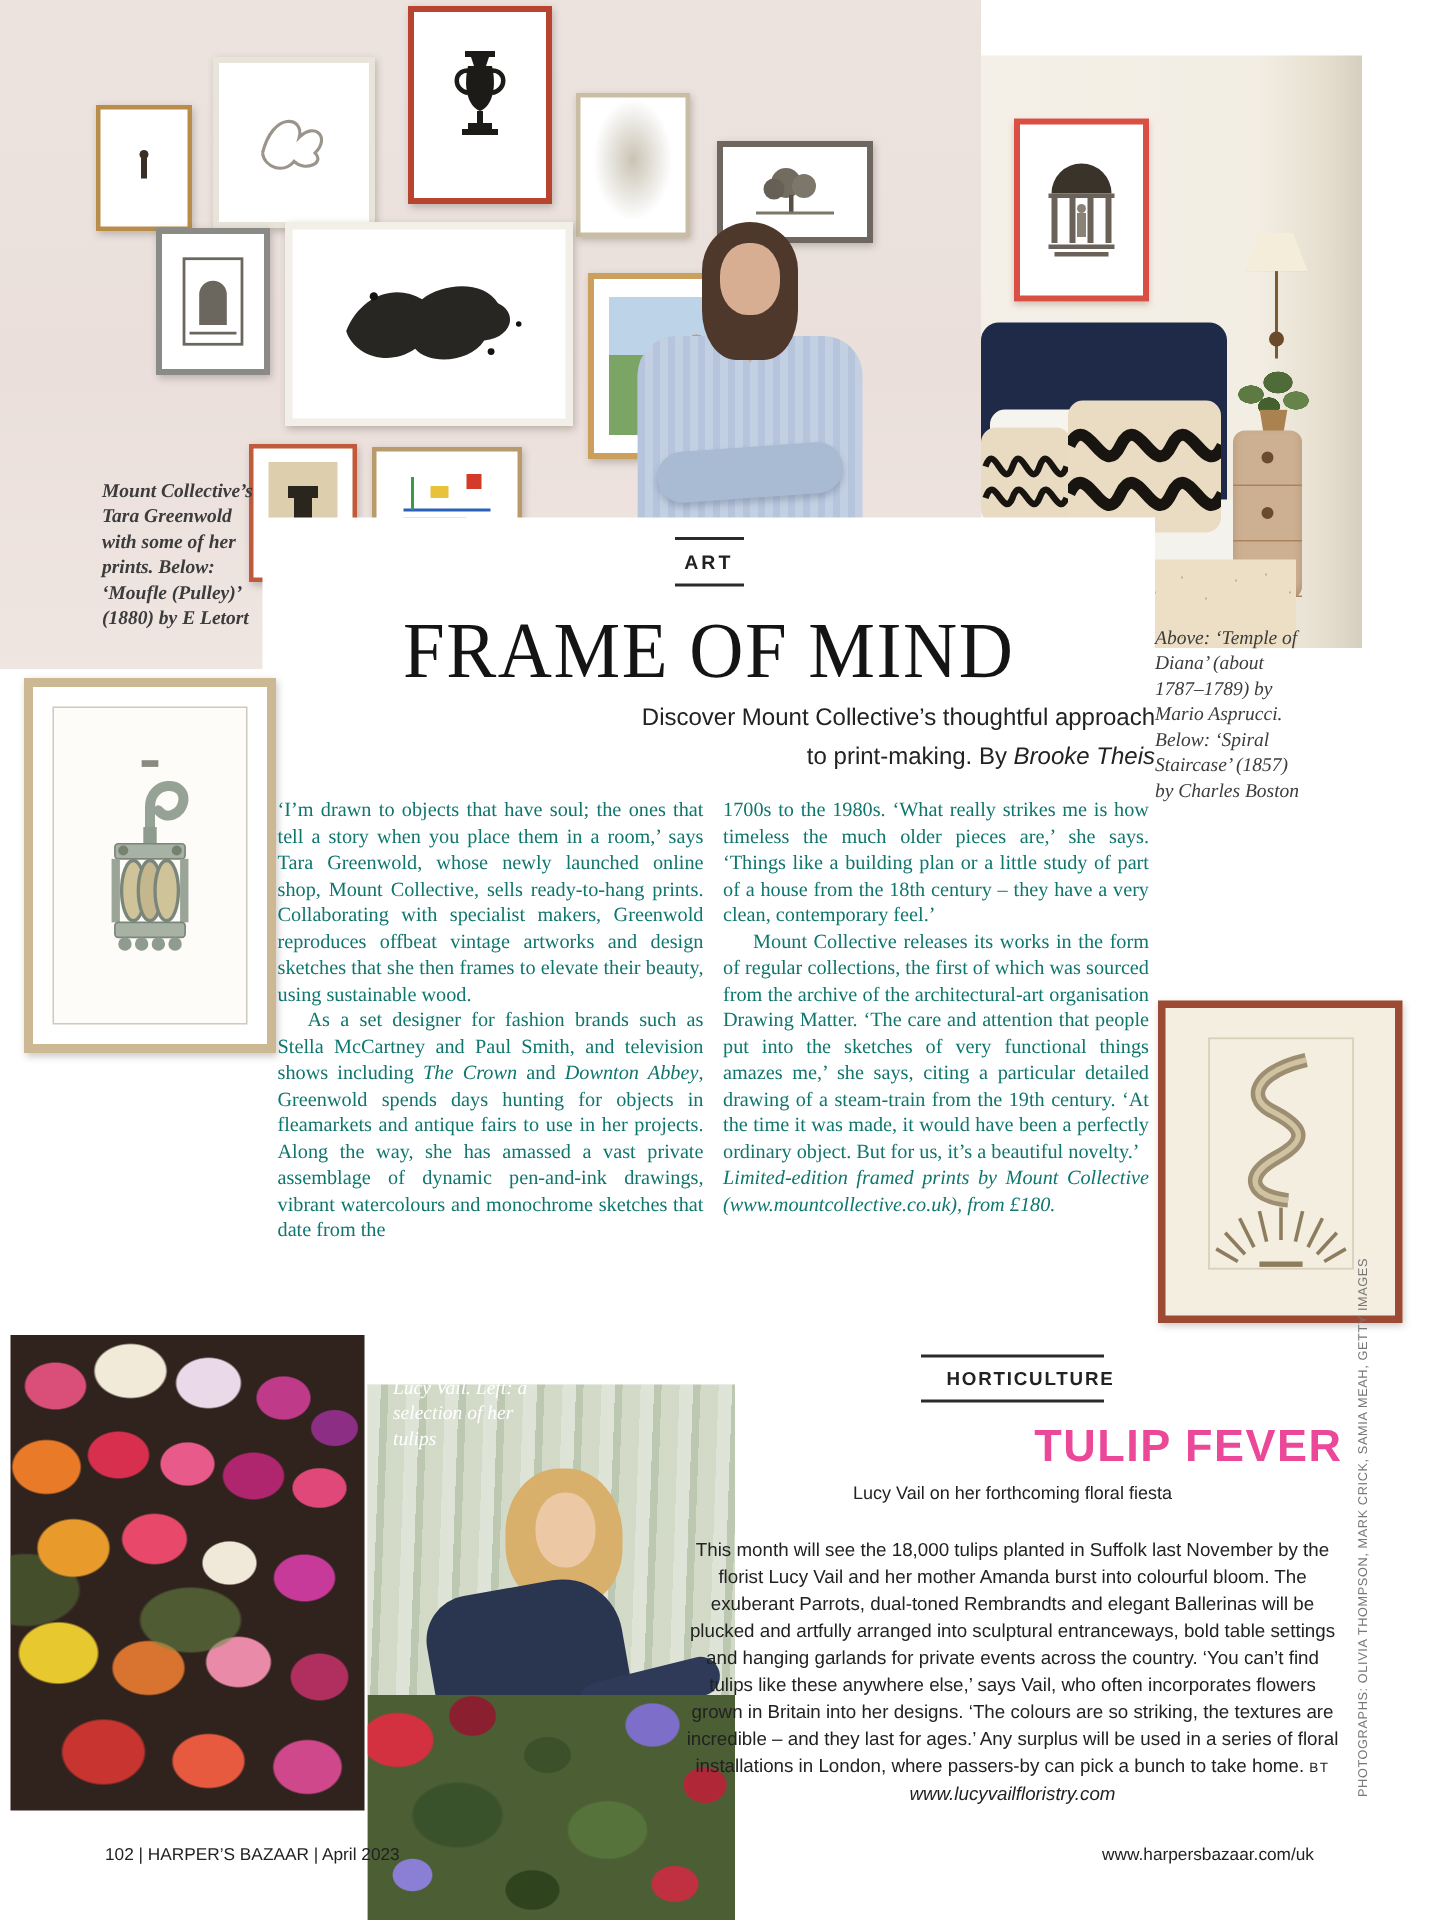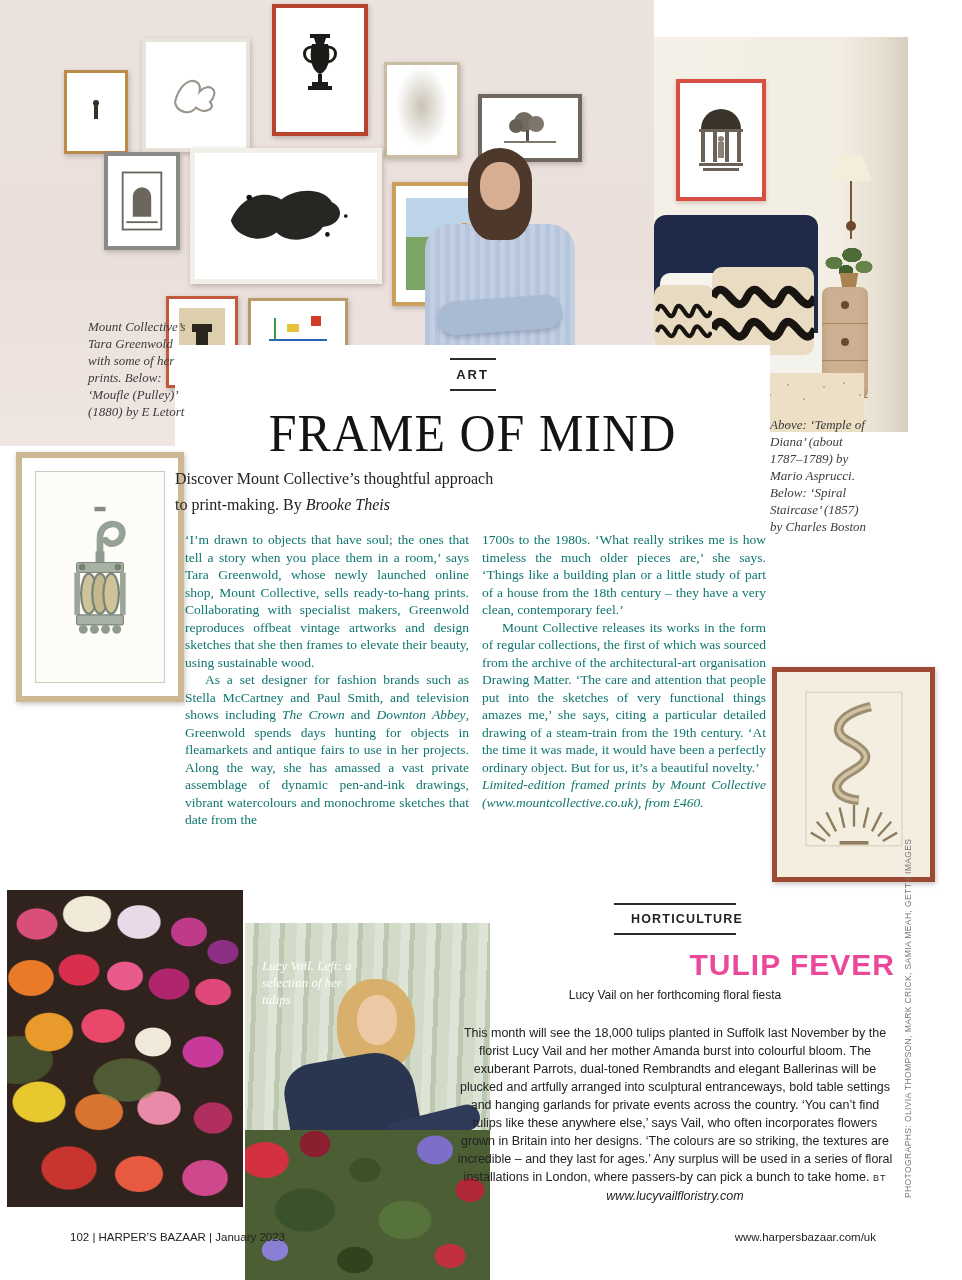--- a/index.html
+++ b/index.html
@@ -123,22 +123,22 @@
   .tara-arms{position:absolute;left:18px;top:150px;width:124px;height:34px;background:#a9bad3;
       border-radius:17px;transform:rotate(-4deg);box-shadow:0 3px 4px rgba(90,100,130,.35);}
 
   
   .kicker-wrap{position:absolute;display:flex;flex-direction:column;align-items:center;}
   .rule{height:2px;background:#2b2b2b;}
   .kicker{font-family:"Liberation Sans",sans-serif;font-weight:bold;letter-spacing:2px;
           color:#222;margin:7px 0;}
   .art-title{position:absolute;width:595px;left:175px;top:404px;text-align:center;
       font-size:50px;letter-spacing:1px;color:#141414;transform:scaleY(1.06);}
-  .standfirst{position:absolute;left:175px;top:466px;width:595px;text-align:left;
-      font-family:Liberation Serif, serif;font-size:16px;line-height:26px;color:#222;}
+  .standfirst{position:absolute;left:175px;top:466px;width:595px;text-align:right;
+      font-family:Liberation Sans, sans-serif;font-size:16px;line-height:26px;color:#222;}
   .bodycol{position:absolute;width:284px;font-size:13.5px;line-height:17.5px;
       text-align:justify;color:#0f766e;}
   .bodycol p{margin:0;}
   .indent{text-indent:20px;}
   .credit-line{font-style:italic;}
   .cap{position:absolute;font-style:italic;font-size:13px;line-height:17px;color:#3c3c3c;}
   .cap-white{color:#fff;}
   .horti-title{position:absolute;left:455px;top:948px;width:440px;text-align:right;
       font-family:"Liberation Sans",sans-serif;font-size:30px;letter-spacing:1px;color:#ec4899;font-weight:bold;}
   .horti-standfirst{position:absolute;left:455px;top:988px;width:440px;text-align:center;
@@ -337,47 +337,47 @@
     <div class="rule" style="width:46px;"></div>
   </div>
 
   <div class="art-title">FRAME OF MIND</div>
 
   <div class="standfirst">
     <span>Discover Mount Collective’s thoughtful approach</span><br>
     <span>to print-making. By </span><i>Brooke Theis</i>
   </div>
 
-  <div class="cap" style="left:88px;top:318px;width:104px;">Mount Collective’s Tara Greenwold with some of her prints. Below: ‘Moufle (Pulley)’ (1880) by E Letort</div>
+  <div class="cap" style="left:68px;top:318px;width:104px;font-weight:bold;">Mount Collective’s Tara Greenwold with some of her prints. Below: ‘Moufle (Pulley)’ (1880) by E Letort</div>
   <div class="cap" style="left:770px;top:416px;width:100px;">Above: ‘Temple of Diana’ (about 1787–1789) by Mario Asprucci. Below: ‘Spiral Staircase’ (1857) by Charles Boston</div>
 
   <div class="bodycol" style="left:185px;top:531px;">
     <p>‘I’m drawn to objects that have soul; the ones that tell a story when you place them in a room,’ says Tara Greenwold, whose newly launched online shop, Mount Collective, sells ready-to-hang prints. Collaborating with specialist makers, Greenwold reproduces offbeat vintage artworks and design sketches that she then frames to elevate their beauty, using sustainable wood.</p>
     <p class="indent"><span>As a set designer for fashion brands such as Stella McCartney and Paul Smith, and television shows including </span><i>The Crown</i><span> and </span><i>Downton Abbey</i><span>, Greenwold spends days hunting for objects in fleamarkets and antique fairs to use in her projects. Along the way, she has amassed a vast private assemblage of dynamic pen-and-ink drawings, vibrant watercolours and monochrome sketches that date from the</span></p>
   </div>
 
   <div class="bodycol" style="left:482px;top:531px;">
     <p>1700s to the 1980s. ‘What really strikes me is how timeless the much older pieces are,’ she says. ‘Things like a building plan or a little study of part of a house from the 18th century – they have a very clean, contemporary feel.’</p>
     <p class="indent">Mount Collective releases its works in the form of regular collections, the first of which was sourced from the archive of the architectural-art organisation Drawing Matter. ‘The care and attention that people put into the sketches of very functional things amazes me,’ she says, citing a particular detailed drawing of a steam-train from the 19th century. ‘At the time it was made, it would have been a perfectly ordinary object. But for us, it’s a beautiful novelty.’</p>
-    <p class="credit-line">Limited-edition framed prints by Mount Collective (www.mountcollective.co.uk), from £460.</p>
+    <p class="credit-line">Limited-edition framed prints by Mount Collective (www.mountcollective.co.uk), from £180.</p>
   </div>
 
   <div class="kicker-wrap" style="left:455px;top:903px;width:440px;">
     <div class="rule" style="width:122px;"></div>
     <div class="kicker" style="font-size:12.5px;letter-spacing:1.2px;margin-left:24px;">HORTICULTURE</div>
     <div class="rule" style="width:122px;"></div>
   </div>
 
   <div class="horti-title">TULIP FEVER</div>
   <div class="horti-standfirst">Lucy Vail on her forthcoming floral fiesta</div>
 
-  <div class="cap cap-white" style="left:262px;top:957px;width:90px;">Lucy Vail. Left: a selection of her tulips</div>
+  <div class="cap cap-white" style="left:262px;top:916px;width:90px;">Lucy Vail. Left: a selection of her tulips</div>
 
   <div class="tulip-body">
     <span>This month will see the 18,000 tulips planted in Suffolk last November by the florist Lucy Vail and her mother Amanda burst into colourful bloom. The exuberant Parrots, dual-toned Rembrandts and elegant Ballerinas will be plucked and artfully arranged into sculptural entranceways, bold table settings and hanging garlands for private events across the country. ‘You can’t find tulips like these anywhere else,’ says Vail, who often incorporates flowers grown in Britain into her designs. ‘The colours are so striking, the textures are incredible – and they last for ages.’ Any surplus will be used in a series of floral installations in London, where passers-by can pick a bunch to take home. </span><span class="endmark">BT</span><br>
     <span class="website">www.lucyvailfloristry.com</span>
   </div>
 
-  <div class="footer" style="left:70px;top:1231px;">102 | HARPER’S BAZAAR | January 2023</div>
+  <div class="footer" style="left:70px;top:1231px;">102 | HARPER’S BAZAAR | April 2023</div>
   <div class="footer" style="left:700px;top:1231px;width:176px;text-align:right;">www.harpersbazaar.com/uk</div>
   <div class="credits-vert">PHOTOGRAPHS: OLIVIA THOMPSON, MARK CRICK, SAMIA MEAH, GETTY IMAGES</div>
 
 </div>
 
 </body></html>

